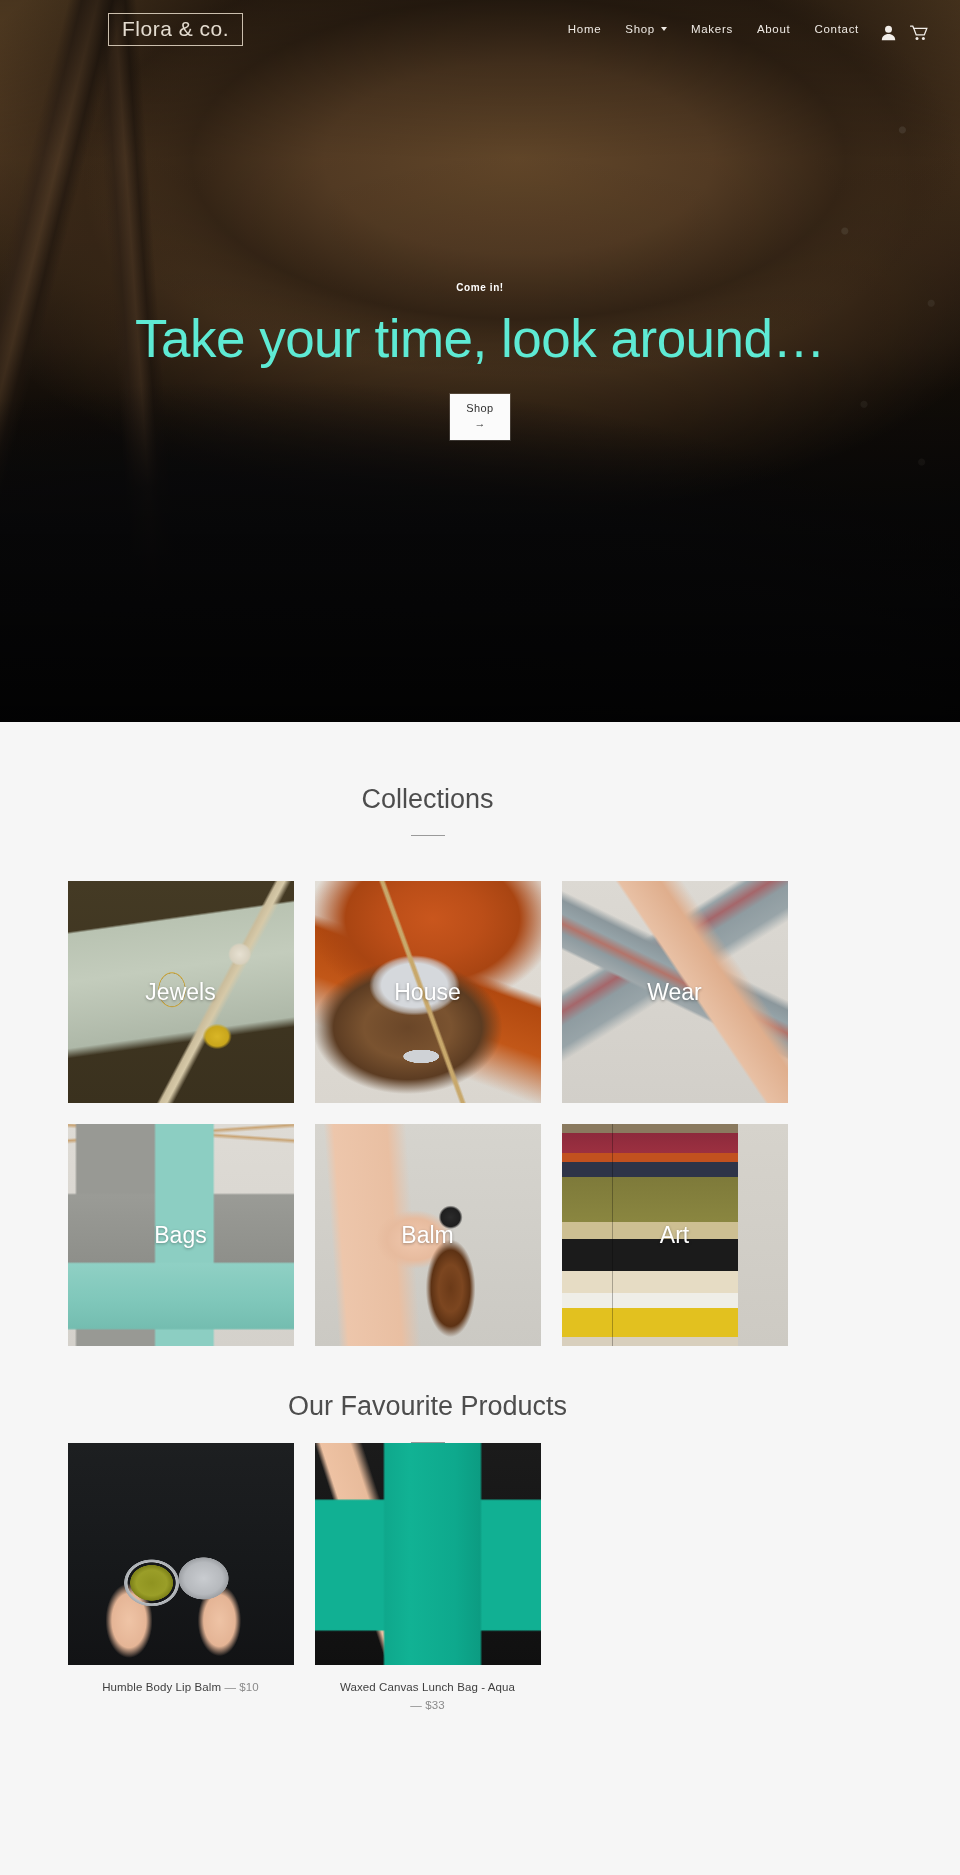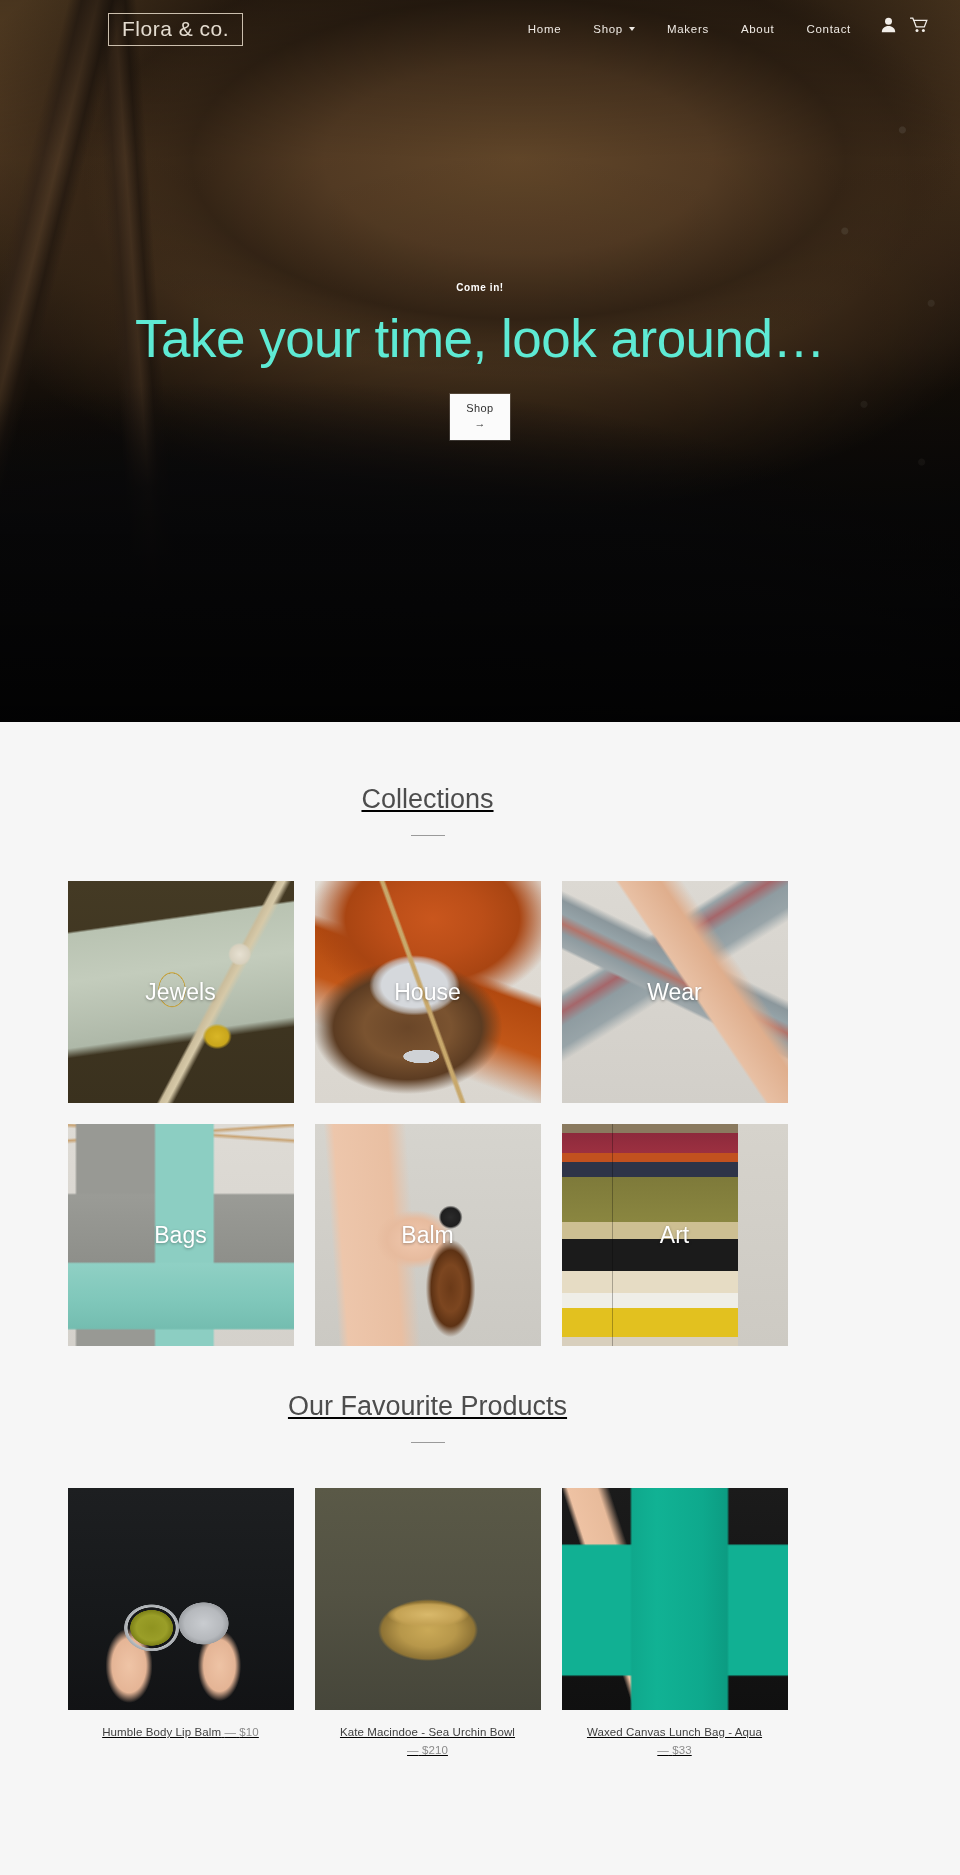--- a/index.html
+++ b/index.html
@@ -68,22 +68,22 @@
   .logo-text {
     font-family: "Liberation Sans", sans-serif;
     font-size: 21px;
     letter-spacing: 0.5px;
     color: #e4dcd0;
     white-space: nowrap;
     font-weight: 300;
   }
   .nav {
     margin-left: auto;
-    display: flex; align-items: flex-start;
-    gap: 8px;
+    display: flex; align-items: flex-end;
+    gap: 0;
   }
   .nav-link {
     color: #efeae4;
     font-size: 11.5px;
     letter-spacing: 0.7px;
     padding: 6px 12px;
     text-decoration: none;
     cursor: pointer;
     white-space: nowrap;
   }
@@ -129,21 +129,21 @@
     padding: 8px 0 9px;
     text-align: center;
     line-height: 1.25;
     cursor: pointer;
     box-shadow: 0 0 0 1px rgba(255,255,255,0.15);
   }
   .hero-btn-label { font-size: 11px; letter-spacing: 0.4px; display: block; }
   .hero-btn-arrow { font-size: 11px; display: block; margin-top: 1px; }
 
   
-  .section { width: 855px; background: #f6f6f6; text-decoration: underline; }
+  .section { width: 855px; background: #f6f6f6; }
   .section-head { text-align: center; }
   .section-title {
     font-size: 27px;
     font-weight: 400;
     color: #4d4d4d;
     letter-spacing: 0px;
   }
   .section-rule {
     width: 34px; height: 1px;
     background: #9a9a9a;
@@ -395,43 +395,32 @@
     </div>
   </div>
 </section>
 
 <section class="section" style="padding-top:45px;">
   <div class="section-head">
     <h2 class="section-title">Our Favourite Products</h2>
     <div class="section-rule"></div>
   </div>
 
-  <div class="grid" style="margin-top:45px;">
+  <div class="grid" style="">
     <div class="product">
       <div class="product-img">
         <div class="p-lipbalm"></div>
       </div>
       <div class="product-meta">
         <span>Humble Body Lip Balm</span>
         <span class="dash">—</span>
         <span class="product-price">$10</span>
       </div>
     </div>
 
-    <div class="product">
-      <div class="product-img">
-        <div class="p-bowl"></div>
-      </div>
-      <div class="product-meta">
-        <span>Kate Macindoe - Sea Urchin Bowl</span>
-        <br>
-        <span class="dash">—</span>
-        <span class="product-price">$210</span>
-      </div>
-    </div>
 
     <div class="product">
       <div class="product-img">
         <div class="p-lunchbag"></div>
       </div>
       <div class="product-meta">
         <span>Waxed Canvas Lunch Bag - Aqua</span>
         <br>
         <span class="dash">—</span>
         <span class="product-price">$33</span>

